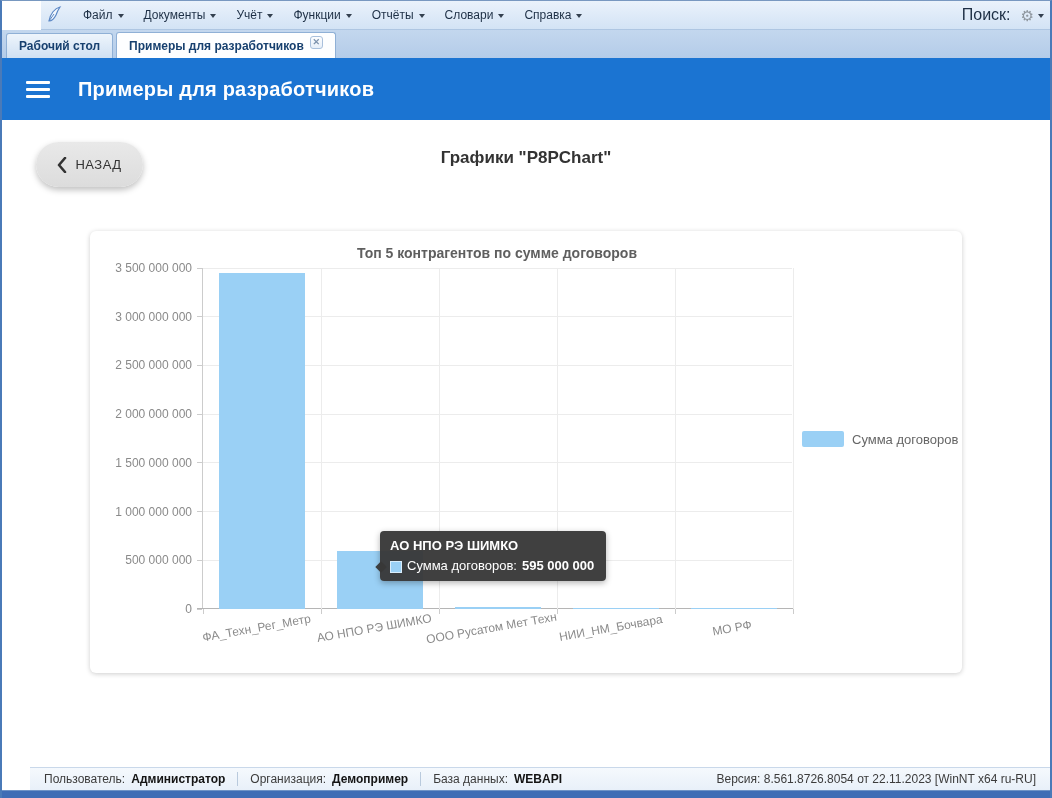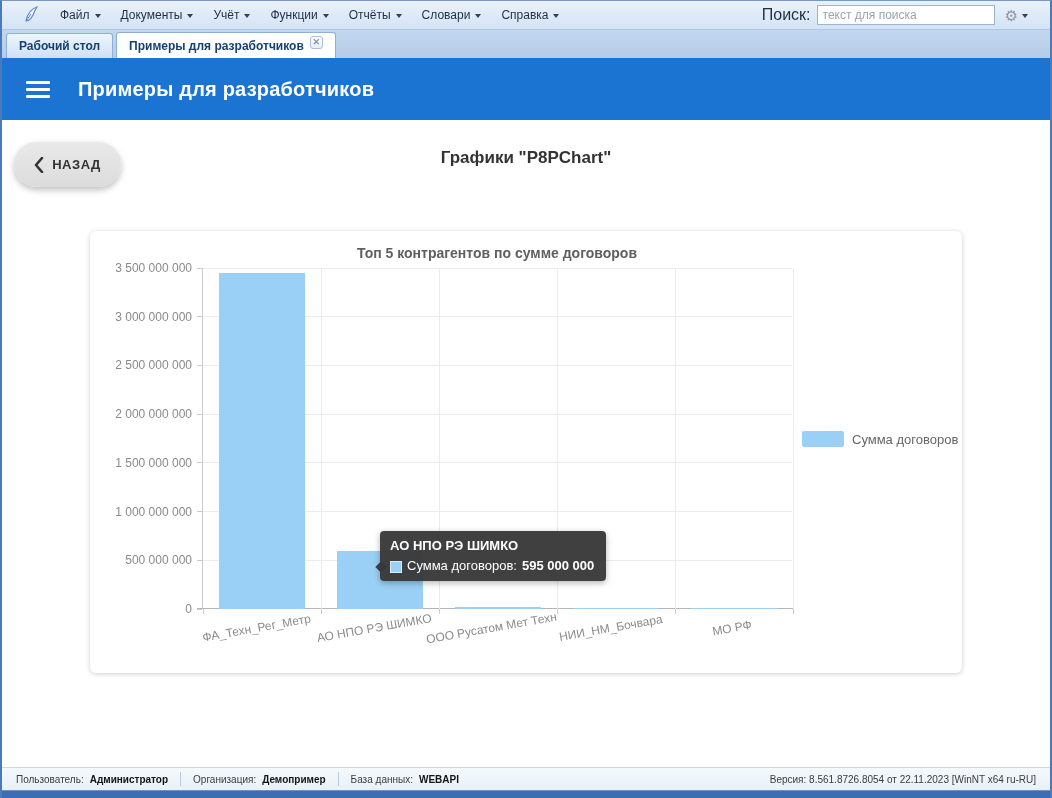--- a/index.html
+++ b/index.html
@@ -7,21 +7,21 @@
   body { font-family: "Liberation Sans", sans-serif; }
   .window{
     width:1052px; height:798px; background:#fff; position:relative;
     border-left:2px solid #4a7ab8; border-right:2px solid #4a7ab8; border-top:1px solid #7898c0;
     display:flex; flex-direction:column; overflow:hidden;
   }
   
   .menubar{
     height:29px; flex:0 0 29px; display:flex; align-items:center;
     background:linear-gradient(#eaf2fb,#d3e3f5); border-bottom:1px solid #aec6e2;
-    padding:0 18px; font-size:12px; color:#1d2f45;
+    padding:0 2px; font-size:12px; color:#1d2f45;margin-left:39px;
   }
   .appicon{ width:22px; height:20px; display:flex; align-items:center; justify-content:center; margin-right:8px;}
   .menu-item{ display:flex; align-items:center; gap:5px; padding:4px 10px; cursor:default; border-radius:2px;}
   .caret{ width:0; height:0; border-left:3.5px solid transparent; border-right:3.5px solid transparent; border-top:4px solid #33404f; margin-top:1px;}
   .menubar-right{ margin-left:auto; display:flex; align-items:center; gap:6px; }
   .search-label{ font-size:16px; color:#1d2f45; }
   .search-input{
     width:178px; height:20px; border:1px solid #9ab4d2; background:#fff; font-size:12px;
     padding:1px 5px; color:#333; font-family:"Liberation Sans",sans-serif;
   }
@@ -49,24 +49,24 @@
   .appheader{
     height:62px; flex:0 0 62px; background:#1b74d2; display:flex; align-items:center;
     padding:0 24px; gap:28px;
   }
   .hamburger{ width:24px; display:flex; flex-direction:column; gap:4px; cursor:pointer;}
   .hamburger span{ display:block; height:3px; background:#fff; border-radius:1px;}
   .appheader-title{ color:#fff; font-size:20px; font-weight:bold; letter-spacing:.2px;}
   
   .content{ flex:1 1 auto; background:#fff; position:relative; }
   .back-btn{
-    position:absolute; left:12px; top:22px; width:107px; height:45px;
+    position:absolute; left:34px; top:22px; width:107px; height:45px;
     background:linear-gradient(#e9e9e9,#dcdcdc); border:none; border-radius:24px;
     box-shadow:0 3px 6px rgba(0,0,0,.25); display:flex; align-items:center; justify-content:center;
-    gap:8px; font-size:13px; font-weight:bold; color:#333; cursor:pointer;
+    gap:8px; font-size:13px; font-weight:normal; color:#333; cursor:pointer;
     font-family:"Liberation Sans",sans-serif; letter-spacing:.5px;
   }
   .back-chevron{ display:flex; }
   .page-title{
     position:absolute; left:0; right:0; top:28px; text-align:center;
     font-size:17px; font-weight:bold; color:#333;
   }
   
   .card{
     position:absolute; left:88px; top:111px; width:872px; height:442px;
@@ -105,22 +105,22 @@
     content:""; position:absolute; left:-3px; bottom:10px; width:8px; height:8px;
     background:rgba(56,56,56,.96); transform:rotate(45deg);
   }
   .tooltip-title{ font-weight:bold; margin-bottom:5px; }
   .tooltip-row{ display:flex; align-items:flex-end; gap:5px; white-space:nowrap; }
   .tooltip-swatch{ width:12px; height:12px; background:#9ad0f5; border:1px solid #d9edfb; flex:0 0 12px;}
   .tooltip-value{ font-weight:bold; }
   
   .statusbar{
     height:23px; flex:0 0 23px; background:linear-gradient(#f5f9fd,#e8f0f9);
-    border-top:1px solid #c9d8ea; display:flex; align-items:center; font-size:10px;
-    color:#3c3c3c; padding:0 10px; gap:8px;
+    border-top:1px solid #c9d8ea; display:flex; align-items:center; font-size:12px;
+    color:#3c3c3c; padding:0 10px; gap:8px;margin-left:28px;
   }
   .status-seg{ display:flex; align-items:center; gap:6px; padding:0 4px; }
   .status-val{ font-weight:bold; color:#141414; }
   .status-sep{ width:1px; height:14px; background:#b9cadd; }
   .status-right{ margin-left:auto; color:#3c3c3c; padding-right:4px; }
   .bottomstrip{ height:8px; flex:0 0 8px; background:#3f6db5; border-top:1px solid #6f93c6;}
 </style>
 </head>
 <body>
 
@@ -156,21 +156,20 @@
     <div class="menu-item">
         <span>Словари</span>
         <span class="caret"></span>
       </div>
     <div class="menu-item">
         <span>Справка</span>
         <span class="caret"></span>
       </div>
     <div class="menubar-right">
       <span class="search-label">Поиск:</span>
-      <input class="search-input" placeholder="текст для поиска" style="">
       <div class="gear-btn">
         <span class="gear-glyph">⚙</span>
         <span class="caret"></span>
       </div>
     </div>
   </div>
 
   <div class="tabbar">
     <div class="tab">
       <span>Рабочий стол</span>

